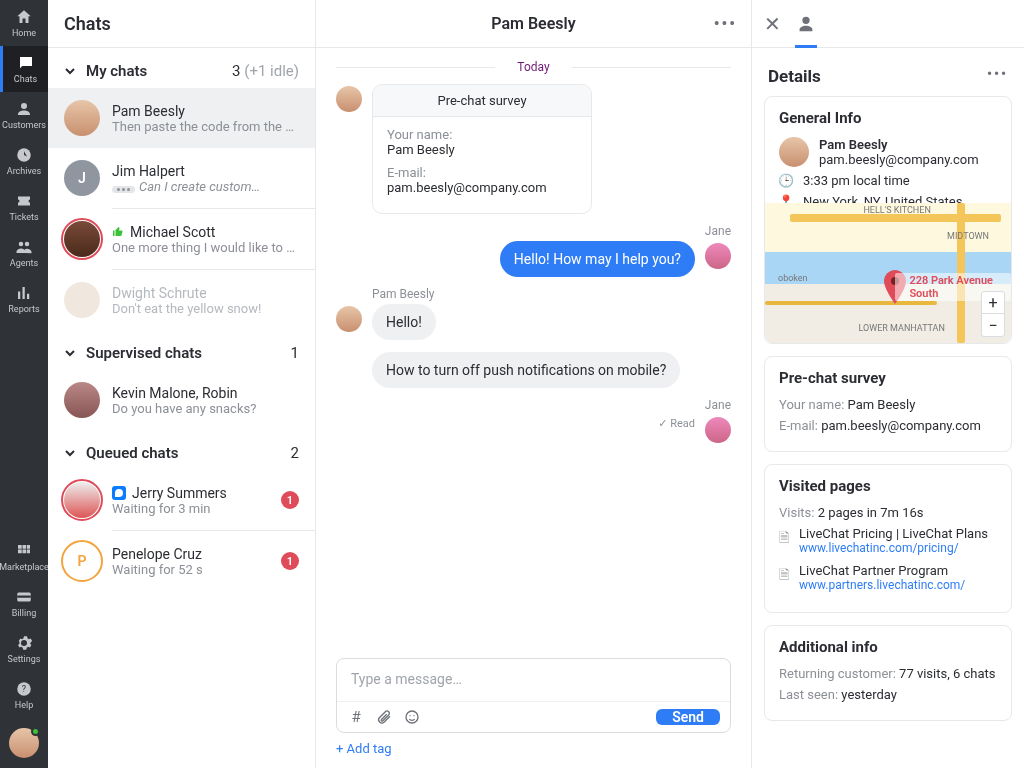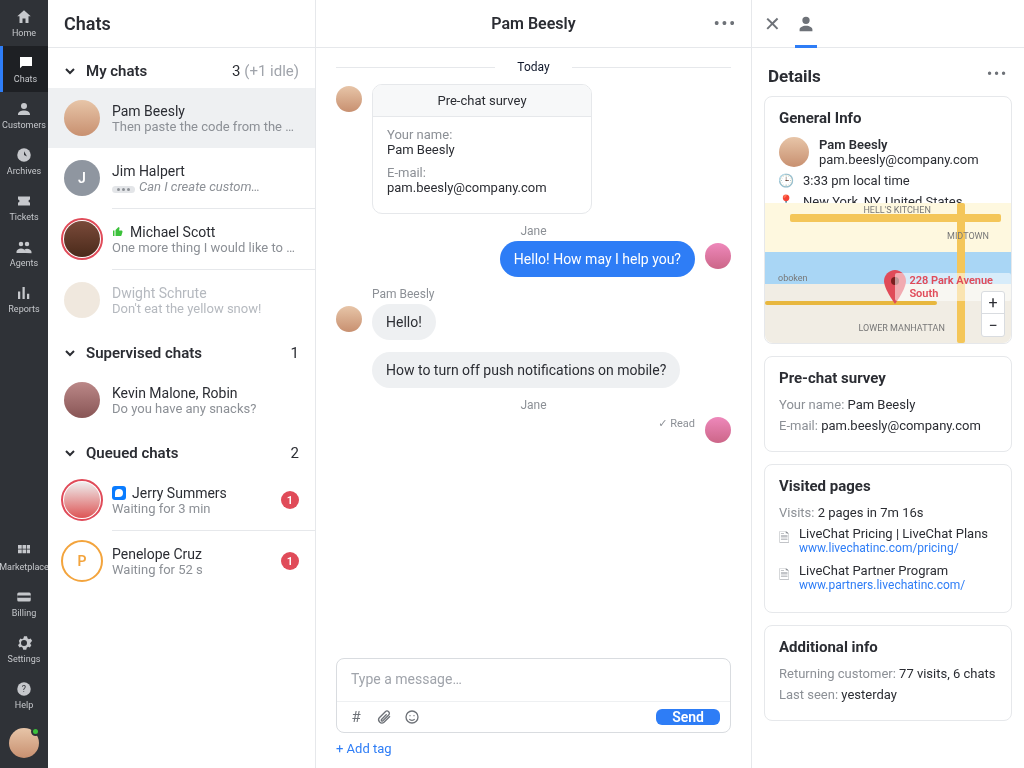--- a/index.html
+++ b/index.html
@@ -37,33 +37,33 @@
 .thumb{width:12px;height:12px;color:#3cc13b;display:inline-block}
 .msgr-badge{width:14px;height:14px;border-radius:3px;background:#0a7cff;display:inline-flex;align-items:center;justify-content:center}
 .msgr-badge::before{content:"";width:8px;height:8px;background:#fff;border-radius:50% 50% 50% 0}
 .red-badge{position:absolute;right:16px;top:50%;transform:translateY(-50%);min-width:18px;height:18px;border-radius:9px;background:#e04b59;color:#fff;font-size:11px;display:flex;align-items:center;justify-content:center;font-weight:600}
 .divider{height:1px;background:#e6e8eb;margin:0 0 0 64px}
 
 .col-conv{flex:1;display:flex;flex-direction:column;border-right:1px solid #e6e8eb;min-width:0}
 .conv-head{height:48px;display:flex;align-items:center;justify-content:center;border-bottom:1px solid #e6e8eb;position:relative;font-weight:600;font-size:16px}
 .conv-head .dots{position:absolute;right:14px;top:14px;cursor:pointer;letter-spacing:2px;color:#6e7278;font-weight:700}
 .conv-body{flex:1;overflow:hidden;padding:12px 20px 4px;display:flex;flex-direction:column;gap:10px}
-.day-sep{display:flex;align-items:center;gap:22px;color:#0f172a;font-size:12px}
+.day-sep{display:flex;align-items:center;gap:22px;color:#701a75;font-size:12px}
 .day-sep .line{flex:1;height:1px;background:#e6e8eb}
 .msg-row{display:flex;gap:10px}
 .msg-row .av-s{width:26px;height:26px;border-radius:50%;background:#caa;flex-shrink:0;margin-top:2px}
 .msg-row.right{flex-direction:row-reverse}
 .msg-row.right .av-s{background:#d9b;}
 .survey-card{border:1px solid #e6e8eb;border-radius:10px;width:220px;overflow:hidden;background:#fff}
 .survey-card .sc-title{border-bottom:1px solid #e6e8eb;background:#f7f8f9;padding:8px 14px;font-size:13px;color:#2b2d33;text-align:center}
 .survey-card .sc-body{padding:10px 14px;font-size:13px}
 .survey-card .lbl{color:#8c9096}
 .survey-card .val{color:#2b2d33;margin-bottom:8px}
 .sender-label{font-size:12px;color:#8c9096;margin-bottom:3px}
-.sender-label.r{text-align:center}
+.sender-label.r{text-align:right}
 .bubble{padding:10px 14px;border-radius:18px;font-size:14px;max-width:320px}
 .bubble.blue{background:#2e7df6;color:#fff}
 .bubble.gray{background:#eef0f2;color:#2b2d33}
 .read{font-size:11px;color:#8c9096;text-align:right;margin-top:2px}
 .read::before{content:"✓ ";}
 
 .composer{border:1px solid #d9dce0;border-radius:8px;margin:10px 20px 4px;overflow:hidden}
 .composer .inp{padding:12px 14px;color:#a0a4ab;font-size:14px;min-height:42px}
 .composer-bar{display:flex;align-items:center;padding:6px 10px;border-top:1px solid #eef0f2}
 .composer-bar .icn{width:18px;height:18px;display:flex;align-items:center;justify-content:center;color:#6e7278;margin-right:10px;cursor:pointer;font-size:15px}

